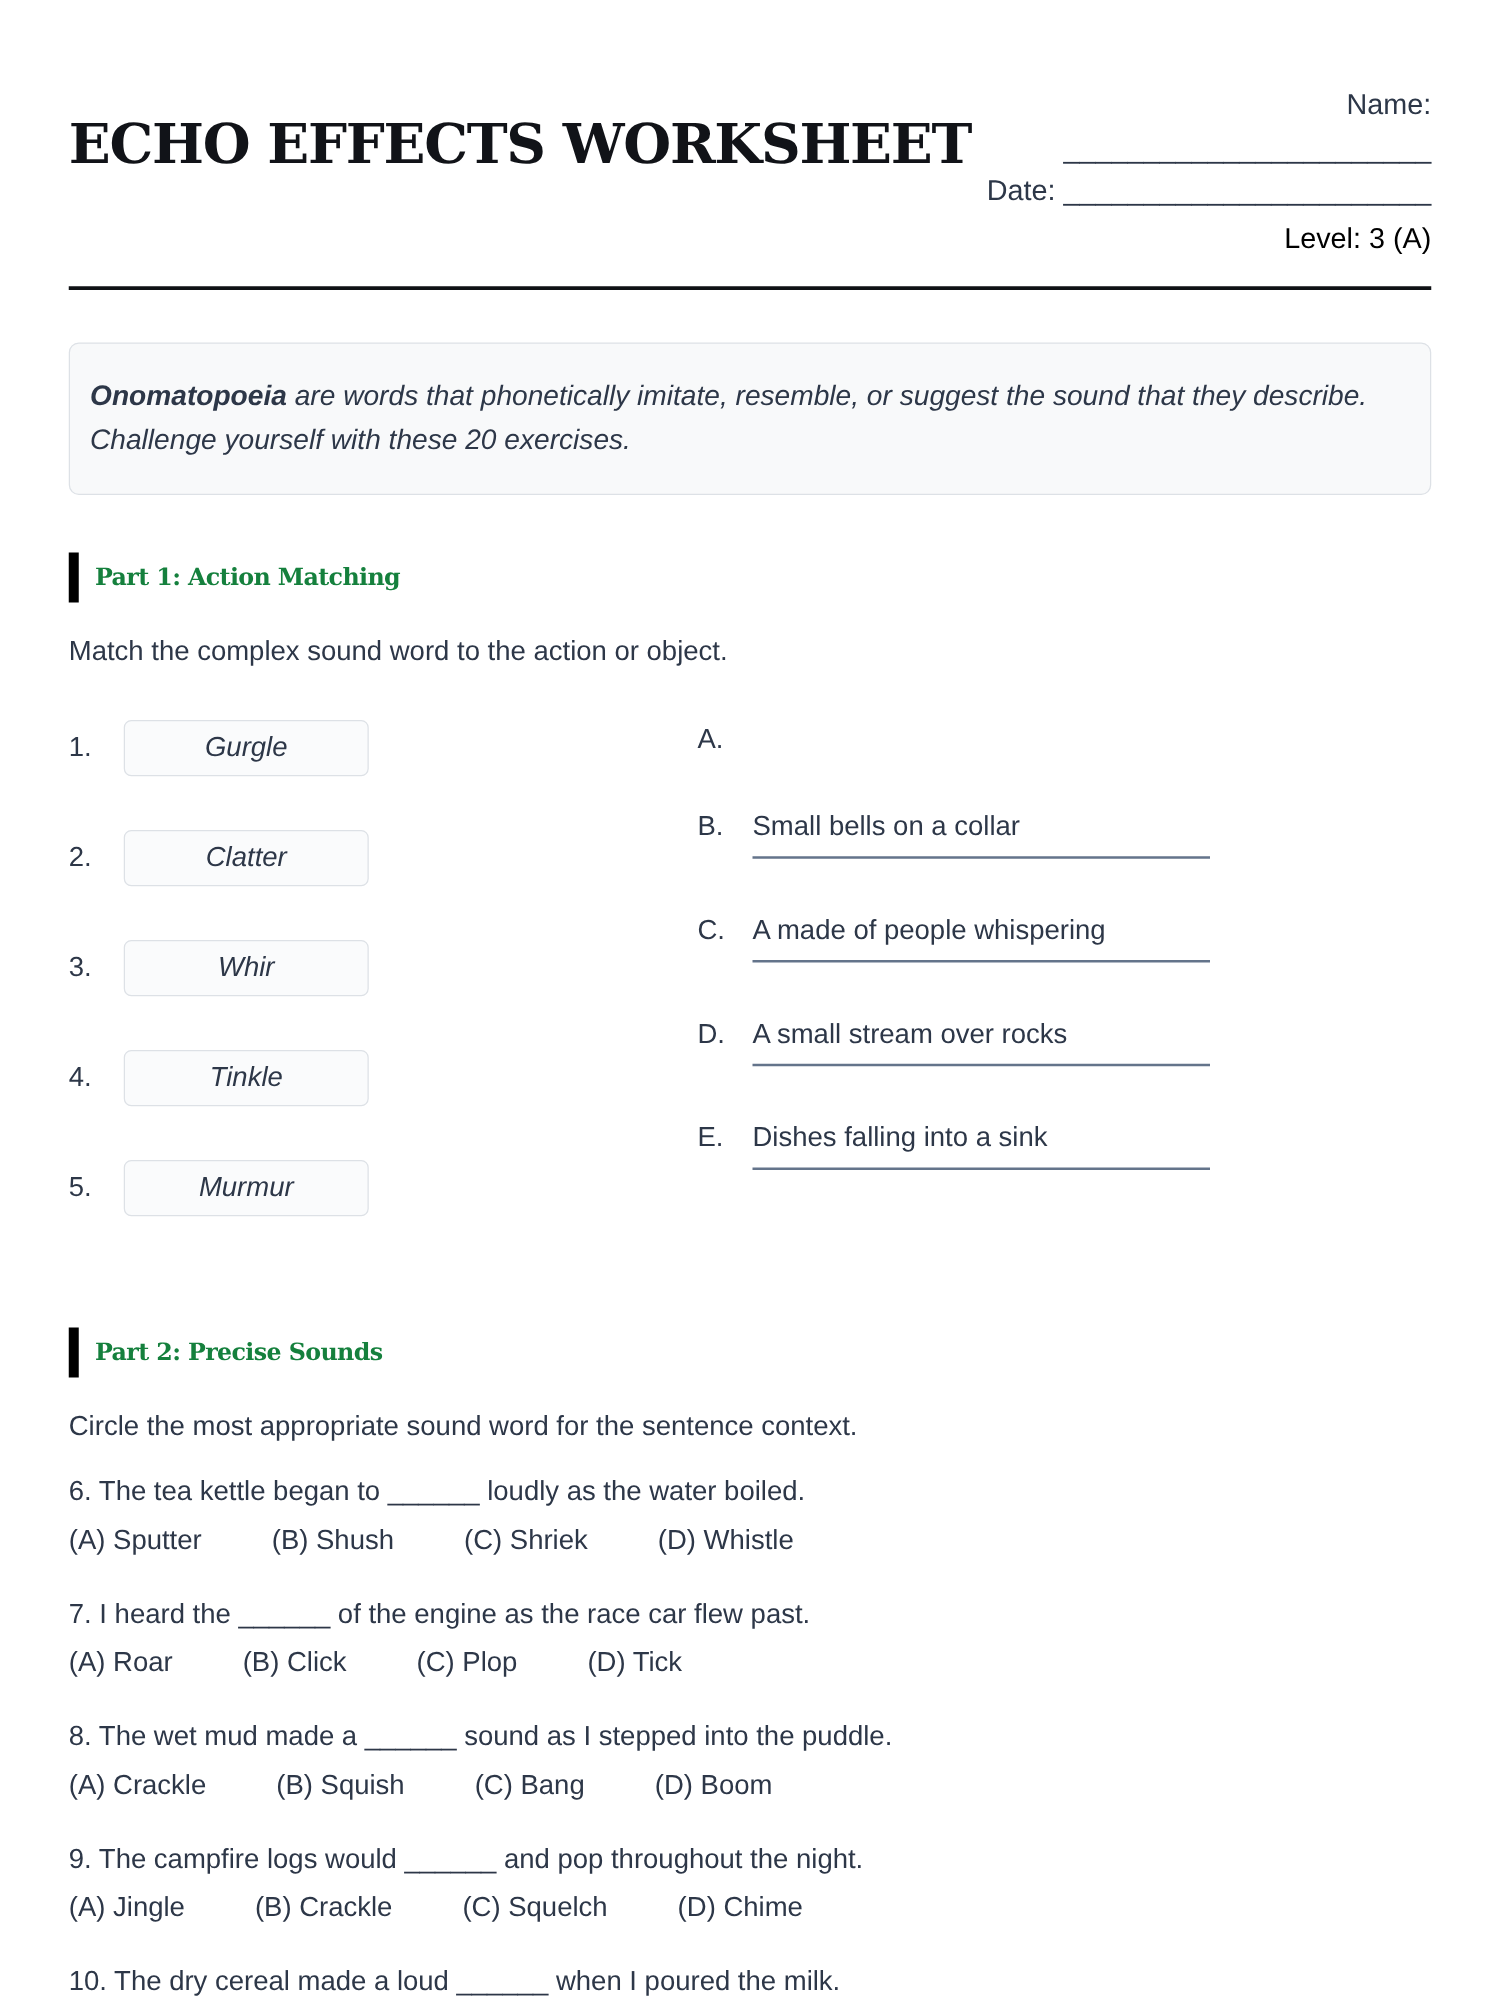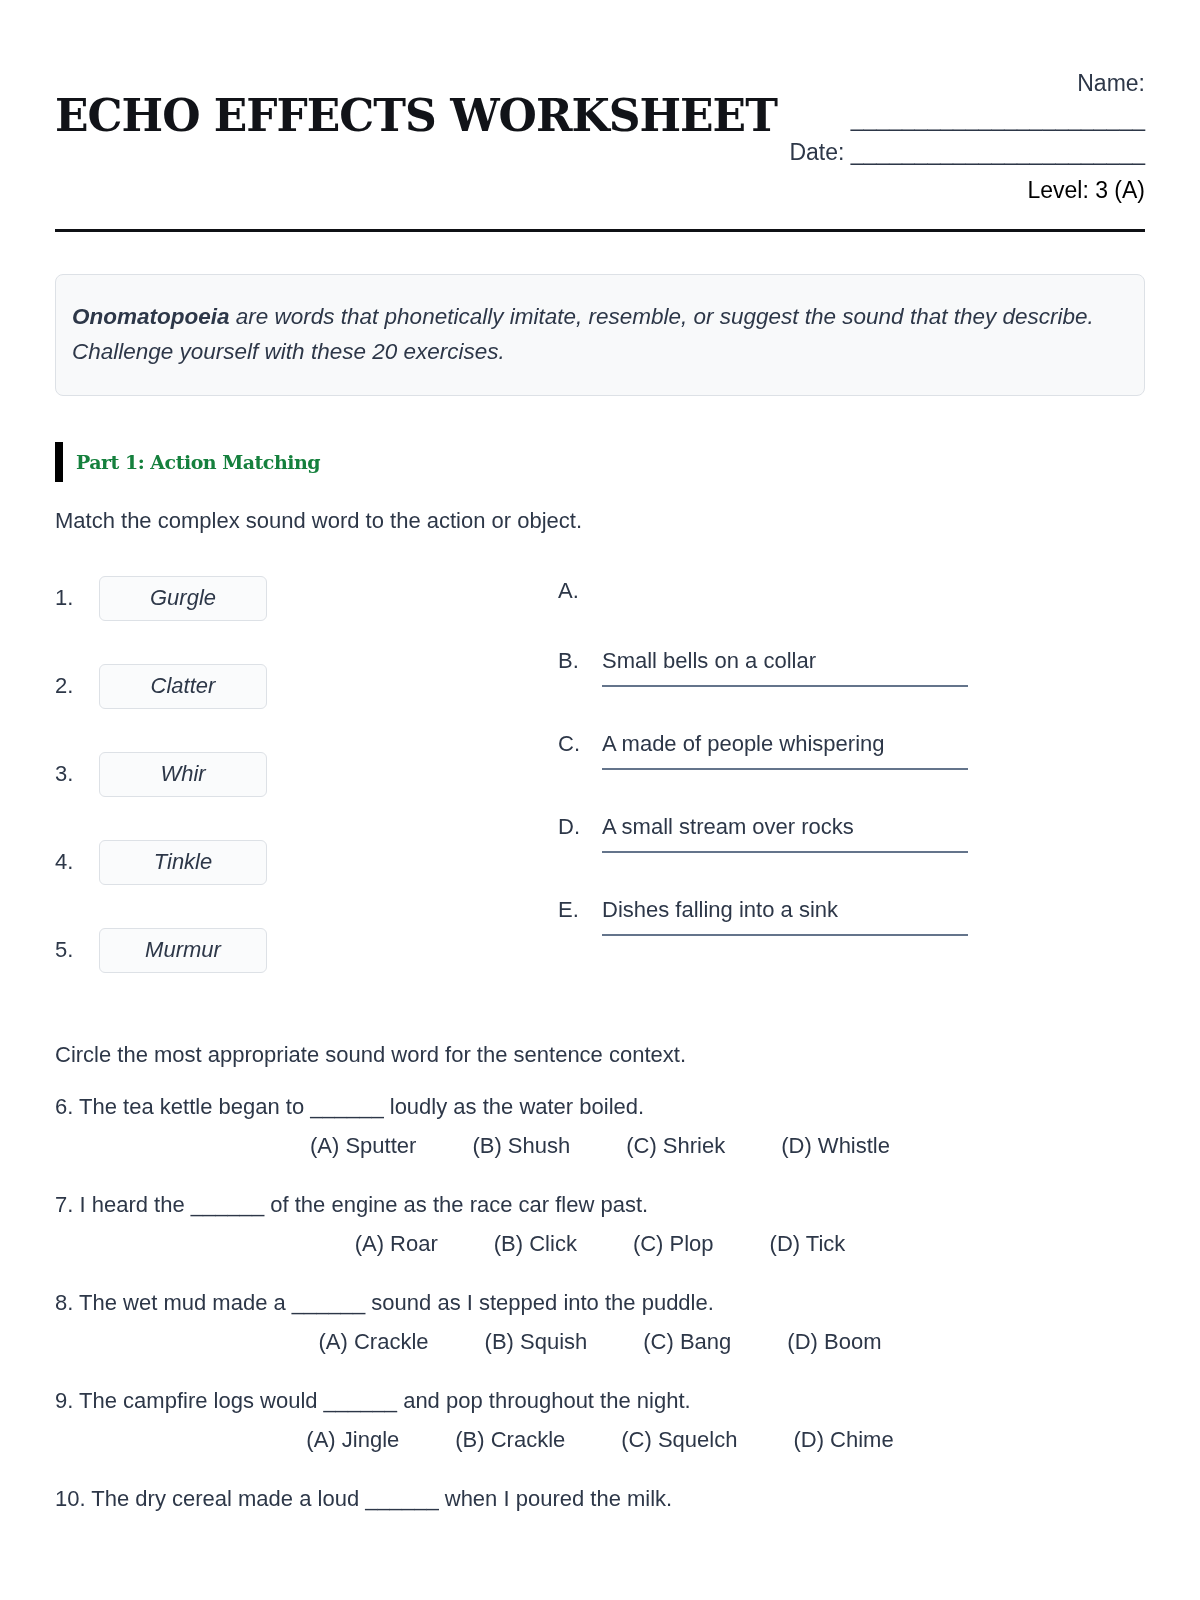--- a/index.html
+++ b/index.html
@@ -55,42 +55,42 @@
     white-space: nowrap;
   }
   .instructions { font-size: 22px; margin: 26px 0 0 0; }
 
   
   .match-grid { display: flex; margin-top: 42px; }
   .match-left { width: 503px; flex: none; }
   .match-item { display: flex; align-items: center; height: 45px; margin-bottom: 43px; }
   .match-item .num { width: 44px; font-size: 22px; flex: none; }
   .word-box {
-    width: 168px; height: 45px;
+    width: 196px; height: 45px;
     background: #fafbfc;
     border: 1px solid #dde1e6;
     border-radius: 6px;
     display: flex; align-items: center; justify-content: center;
     font-style: italic; font-size: 22px; color: #2d3748;
   }
   .match-right { padding-top: 2px; }
   .answer-item { display: flex; margin-bottom: 44px; }
   .answer-item .letter { width: 44px; font-size: 22px; flex: none; }
   .answer-text {
     width: 366px;
     font-size: 22px;
     padding-bottom: 11px;
     border-bottom: 2px solid #64748b;
   }
 
   
   .questions { margin-top: 26px; }
   .question { margin-bottom: 33px; }
   .prompt { font-size: 22px; margin: 0 0 13px 0; }
-  .options { display: flex; gap: 56px; font-size: 22px; justify-content: center; }
+  .options { display: flex; gap: 56px; font-size: 22px; }
   .option { white-space: nowrap; }
 </style>
 </head>
 <body>
 
 <div class="page">
 
   <div class="header-row">
     <h1 class="title">ECHO EFFECTS WORKSHEET</h1>
     <div class="meta">
@@ -159,20 +159,24 @@
         </div>
         <div class="answer-item">
           <span class="letter">E.</span>
           <span class="answer-text">Dishes falling into a sink</span>
         </div>
       </div>
     </div>
   </section>
 
   <section>
+    <div class="part-heading">
+      <span class="bar"></span>
+      <span class="part-title">Part 2: Precise Sounds</span>
+    </div>
     <p class="instructions">Circle the most appropriate sound word for the sentence context.</p>
 
     <div class="questions">
       <div class="question">
         <p class="prompt">6. The tea kettle began to ______ loudly as the water boiled.</p>
         <div class="options">
           <span class="option">(A) Sputter</span>
           <span class="option">(B) Shush</span>
           <span class="option">(C) Shriek</span>
           <span class="option">(D) Whistle</span>

